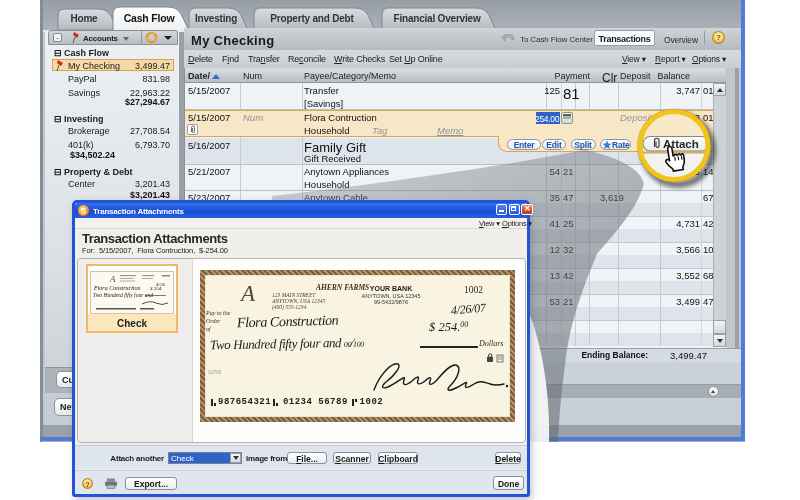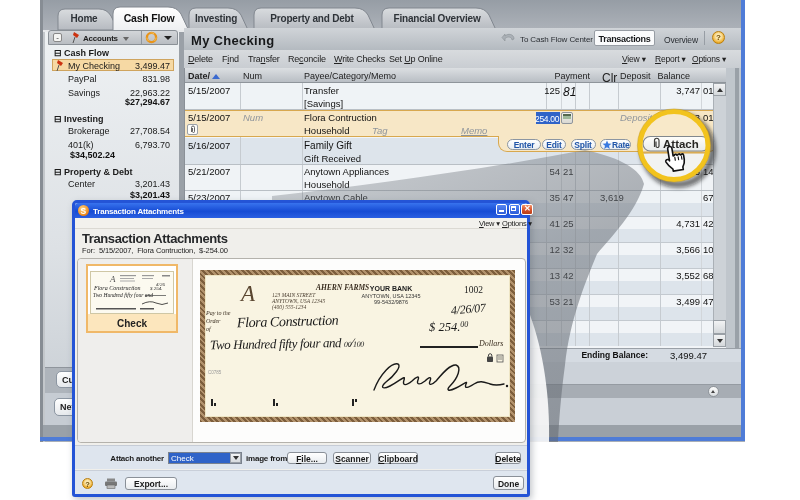--- a/index.html
+++ b/index.html
@@ -164,27 +164,27 @@
 <div class="a" style="left:185px;top:216px;width:528px;height:1px;background:#c3c9cf;"></div>
 <div class="a" style="left:185px;top:242px;width:528px;height:1px;background:#c3c9cf;"></div>
 <div class="a" style="left:185px;top:268px;width:528px;height:1px;background:#c3c9cf;"></div>
 <div class="a" style="left:185px;top:294px;width:528px;height:1px;background:#c3c9cf;"></div>
 <div class="a" style="left:185px;top:320px;width:528px;height:1px;background:#c3c9cf;"></div>
 
 <div class="a" style="left:188px;top:85px;font-size:9.5px;color:#111;">5/15/2007</div>
 <div class="a" style="left:243px;top:85px;font-size:9.5px;color:#111;margin-top:33px;">TXFR</div>
 <div class="a" style="left:304px;top:85px;font-size:9.5px;color:#111;">Transfer</div>
 <div class="a" style="left:460px;top:85px;width:100px;font-size:9.5px;color:#111;text-align:right;">125</div>
-<div class="a" style="left:563px;top:85px;font-size:12px;color:#111;font-style:italic;">81</div>
+<div class="a" style="left:563px;top:85px;font-size:15px;color:#111;">81</div>
 <div class="a" style="left:600px;top:85px;width:100px;font-size:9.5px;color:#111;text-align:right;">3,747</div>
 <div class="a" style="left:703px;top:85px;font-size:9.5px;color:#111;">01</div>
 <div class="a" style="left:304px;top:98px;font-size:9.5px;color:#111;">[Savings]</div>
 
 <div class="a" style="left:188px;top:140px;font-size:9.5px;color:#111;">5/16/2007</div>
-<div class="a" style="left:304px;top:140px;font-size:10px;color:#111;">Family Gift</div>
+<div class="a" style="left:304px;top:140px;font-size:13px;color:#111;">Family Gift</div>
 <div class="a" style="left:600px;top:140px;width:100px;font-size:9.5px;color:#111;text-align:right;">3,709</div>
 <div class="a" style="left:703px;top:140px;font-size:9.5px;color:#111;">35</div>
 <div class="a" style="left:304px;top:153px;font-size:9.5px;color:#111;">Gift Received</div>
 
 <div class="a" style="left:188px;top:166px;font-size:9.5px;color:#111;">5/21/2007</div>
 <div class="a" style="left:304px;top:166px;font-size:9.5px;color:#111;">Anytown Appliances</div>
 <div class="a" style="left:460px;top:166px;width:100px;font-size:9.5px;color:#111;text-align:right;">54</div>
 <div class="a" style="left:563px;top:166px;font-size:9.5px;color:#111;">21</div>
 <div class="a" style="left:600px;top:166px;width:100px;font-size:9.5px;color:#111;text-align:right;">3,655</div>
 <div class="a" style="left:703px;top:166px;font-size:9.5px;color:#111;">14</div>
@@ -227,21 +227,21 @@
 <div class="a" style="left:563px;top:114px;width:8px;height:5px;background:#9db89a;border-top:2px solid #55684f;"></div>
 <div class="a i" style="left:620px;top:112px;font-size:9.5px;color:#8f959c;">Deposit</div>
 <div class="a" style="left:600px;top:112px;width:100px;font-size:9.5px;color:#111;text-align:right;">3,493</div>
 <div class="a" style="left:703px;top:112px;font-size:9.5px;color:#111;">01</div>
 <div class="a" style="left:187px;top:124px;width:11px;height:11px;background:#fdfdfb;border:1px solid #9aa0a6;border-radius:2px;"></div>
 <svg class="a" style="left:189px;top:125px;" width="8" height="9" viewBox="0 0 8 9">
       <path d="M2.5 7 L2.5 2.5 A1.5 1.5 0 0 1 5.5 2.5 L5.5 6.5 A1 1 0 0 1 3.5 6.5 L3.5 3" fill="none" stroke="#555" stroke-width="0.9"></path>
     </svg>
 <div class="a" style="left:304px;top:125px;font-size:9.5px;color:#111;">Household</div>
 <div class="a i" style="left:372px;top:125px;font-size:9.5px;color:#8f959c;">Tag</div>
-<div class="a i" style="left:461px;top:125px;font-size:9.5px;color:#8f959c;text-decoration:underline;">Memo</div>
+<div class="a i" style="left:437px;top:125px;font-size:9.5px;color:#8f959c;text-decoration:underline;">Memo</div>
 
 <div class="a" style="left:498px;top:136px;width:220px;height:16px;background:#f7e7c6;border:1.5px solid #d8a84e;border-top:none;border-radius:0 0 9px 9px;"></div>
 <div class="a" style="left:499px;top:135px;width:218px;height:2px;background:#f7e7c6;"></div>
 <div class="pill" style="left:507px;top:138.5px;width:34px;height:11px;">Enter</div>
 <div class="pill" style="left:542px;top:138.5px;width:24px;height:11px;">Edit</div>
 <div class="pill" style="left:570.5px;top:138.5px;width:25px;height:11px;">Split</div>
 <div class="pill" style="left:600px;top:138.5px;width:31px;height:11px;padding-left:11px;text-align:left;">Rate</div>
 <svg class="a" style="left:602px;top:139.5px;" width="10" height="10" viewBox="0 0 10 10">
       <path d="M5 0.5 L6.3 3.4 L9.5 3.7 L7 5.8 L7.8 9 L5 7.2 L2.2 9 L3 5.8 L0.5 3.7 L3.7 3.4 Z" fill="#3a7ae0"></path>
     </svg>
@@ -346,20 +346,21 @@
 <svg class="a" style="left:486px;top:352px;" width="18" height="12" viewBox="0 0 18 12">
   <rect x="1" y="4.5" width="6" height="5.5" rx="0.8" fill="#444"></rect>
       <path d="M2.5 4.5 L2.5 3 A1.7 1.7 0 0 1 5.8 3 L5.8 4.5" fill="none" stroke="#444" stroke-width="1"></path>
   <rect x="11" y="3" width="6" height="7" fill="none" stroke="#555" stroke-width="0.8"></rect>
       <path d="M12 5 L16 5 M12 7 L16 7" stroke="#555" stroke-width="0.7"></path>
 </svg>
 <svg class="a" style="left:370px;top:360px;" width="140" height="36" viewBox="0 0 140 36">
   <path d="M4 30 C10 14 22 2 28 4 C32 6 24 16 16 22 C10 27 12 30 20 26 C30 21 36 14 34 20 C32 26 36 26 42 21 C46 17 50 15 48 20 C46 25 50 25 55 21 C59 17 62 16 60 21 C58 26 62 25 66 21 C72 14 80 4 86 5 C92 7 88 18 80 26 C76 30 78 32 86 28 C94 24 98 20 96 24 C94 29 98 28 104 24 C110 20 114 22 120 24 C126 26 130 25 134 24" fill="none" stroke="#1a1a1a" stroke-width="1.4" stroke-linecap="round"></path>
   <circle cx="137" cy="26" r="1.2" fill="#1a1a1a"></circle>
 </svg>
+<div class="a b" style="left:218px;top:397px;font-family:'Liberation Mono',monospace;font-size:9px;color:#222;letter-spacing:0.5px;">987654321&nbsp;&nbsp;01234&nbsp;56789&nbsp;&nbsp;1002</div>
 <div class="a" style="left:211px;top:399px;width:2px;height:7px;background:#222;"></div>
     <div class="a" style="left:214px;top:403px;width:2px;height:3px;background:#222;"></div>
 <div class="a" style="left:273px;top:399px;width:2px;height:7px;background:#222;"></div>
     <div class="a" style="left:276px;top:403px;width:2px;height:3px;background:#222;"></div>
 <div class="a" style="left:352px;top:399px;width:2px;height:7px;background:#222;"></div>
     <div class="a" style="left:355px;top:399px;width:2px;height:3px;background:#222;"></div>
 <div class="a" style="left:208px;top:370px;font-size:4.5px;color:#999;">C0785</div>
 
 <div class="a" style="left:75px;top:445px;width:452px;height:24px;background:#dee5ee;border-top:1px solid #c6ccd6;"></div>
 <div class="a" style="left:75px;top:470px;width:452px;height:24px;background:#dfe6ef;border-top:1px solid #c9cfd9;"></div>

